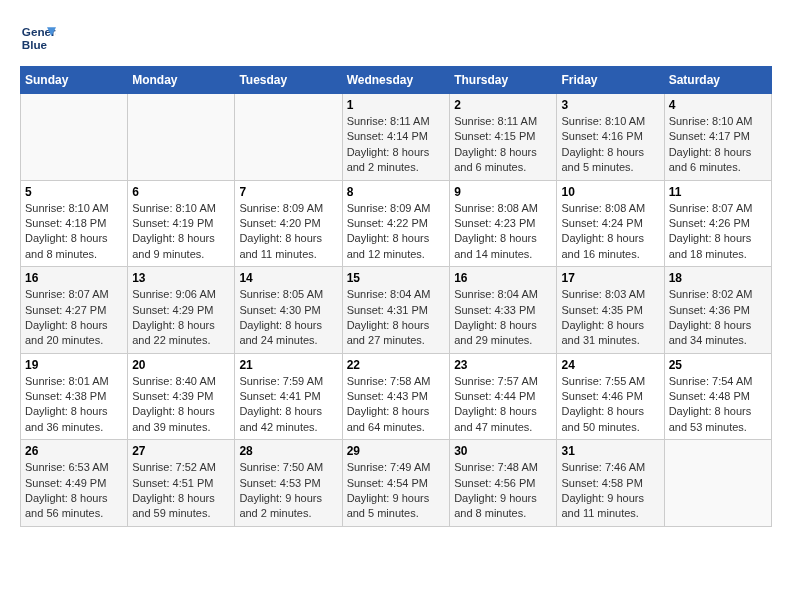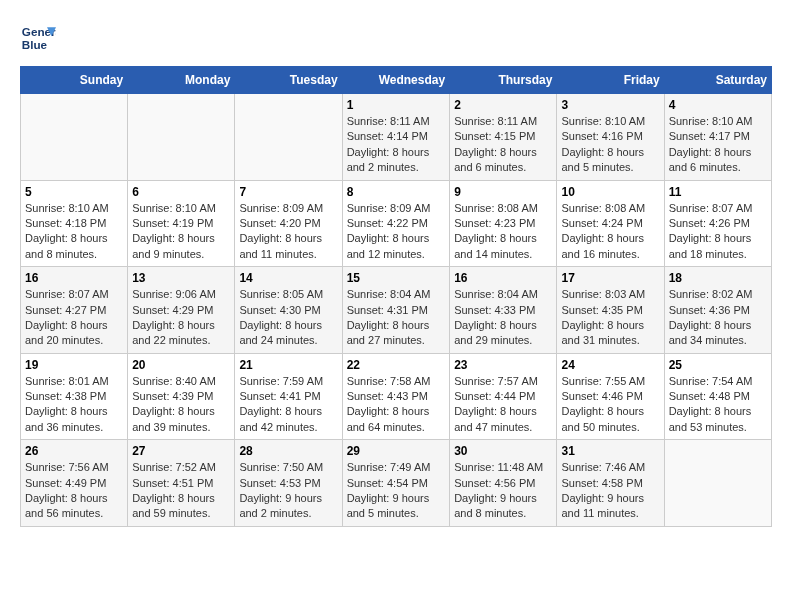--- a/index.html
+++ b/index.html
@@ -39,21 +39,21 @@
     }
     table {
       width: 100%;
       border-collapse: collapse;
       font-size: 11px;
     }
     thead tr th {
       background: #2a5db0;
       color: #fff;
       padding: 6px 4px;
-      text-align: right;
+      text-align: left;
       font-size: 12px;
       font-weight: bold;
       border: 1px solid #2a5db0;
     }
     tbody tr td {
       border: 1px solid #ccc;
       vertical-align: top;
       padding: 4px;
       width: 108px;
       min-height: 80px;
@@ -318,21 +318,21 @@
   <span>Sunrise: 7:54 AM</span><br>
   <span>Sunset: 4:48 PM</span><br>
   <span>Daylight: 8 hours and 53 minutes.</span>
 </div>
         </td>
       </tr>
       <tr>
         <td>
           <span class="day-num">26</span>
 <div class="day-info">
-  <span>Sunrise: 7:56 AM</span><br>
+  <span>Sunrise: 6:53 AM</span><br>
   <span>Sunset: 4:49 PM</span><br>
   <span>Daylight: 8 hours and 56 minutes.</span>
 </div>
         </td>
         <td>
           <span class="day-num">27</span>
 <div class="day-info">
   <span>Sunrise: 7:52 AM</span><br>
   <span>Sunset: 4:51 PM</span><br>
   <span>Daylight: 8 hours and 59 minutes.</span>
@@ -350,21 +350,21 @@
           <span class="day-num">29</span>
 <div class="day-info">
   <span>Sunrise: 7:49 AM</span><br>
   <span>Sunset: 4:54 PM</span><br>
   <span>Daylight: 9 hours and 5 minutes.</span>
 </div>
         </td>
         <td>
           <span class="day-num">30</span>
 <div class="day-info">
-  <span>Sunrise: 11:48 AM</span><br>
+  <span>Sunrise: 7:48 AM</span><br>
   <span>Sunset: 4:56 PM</span><br>
   <span>Daylight: 9 hours and 8 minutes.</span>
 </div>
         </td>
         <td>
           <span class="day-num">31</span>
 <div class="day-info">
   <span>Sunrise: 7:46 AM</span><br>
   <span>Sunset: 4:58 PM</span><br>
   <span>Daylight: 9 hours and 11 minutes.</span>

